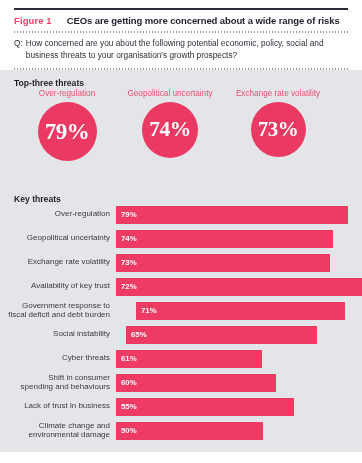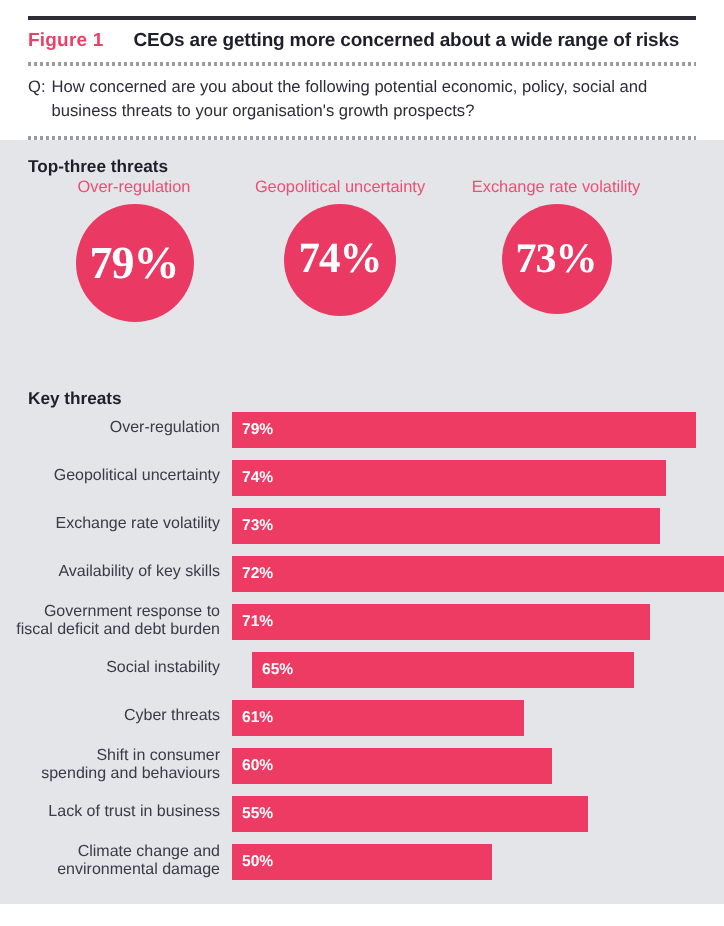--- a/index.html
+++ b/index.html
@@ -230,31 +230,31 @@
         </div>
         <div class="bar-row">
           <div class="bar-label">Exchange rate volatility</div>
           <div class="bar-track">
             <div class="bar-fill" style="width: 214.4px;">
               <span class="bar-value">73%</span>
             </div>
           </div>
         </div>
         <div class="bar-row">
-          <div class="bar-label">Availability of key skills</div>
+          <div class="bar-label">Availability of key trust</div>
           <div class="bar-track">
             <div class="bar-fill" style="width: 253px;">
               <span class="bar-value">72%</span>
             </div>
           </div>
         </div>
         <div class="bar-row">
           <div class="bar-label">Government response to<br>fiscal deficit and debt burden</div>
           <div class="bar-track">
-            <div class="bar-fill" style="width: 208.6px;">
+            <div class="bar-fill" style="width: 208.6px; margin-left: 20px;">
               <span class="bar-value">71%</span>
             </div>
           </div>
         </div>
         <div class="bar-row">
           <div class="bar-label">Social instability</div>
           <div class="bar-track">
             <div class="bar-fill" style="width: 191px; margin-left: 10px;">
               <span class="bar-value">65%</span>
             </div>
@@ -280,21 +280,21 @@
           <div class="bar-label">Lack of trust in business</div>
           <div class="bar-track">
             <div class="bar-fill" style="width: 178px;">
               <span class="bar-value">55%</span>
             </div>
           </div>
         </div>
         <div class="bar-row">
           <div class="bar-label">Climate change and<br>environmental damage</div>
           <div class="bar-track">
-            <div class="bar-fill" style="width: 130px;">
+            <div class="bar-fill" style="width: 147px;">
               <span class="bar-value">50%</span>
             </div>
           </div>
         </div>
       </div>
 
   </div>
 </div>
 
 </body></html>

